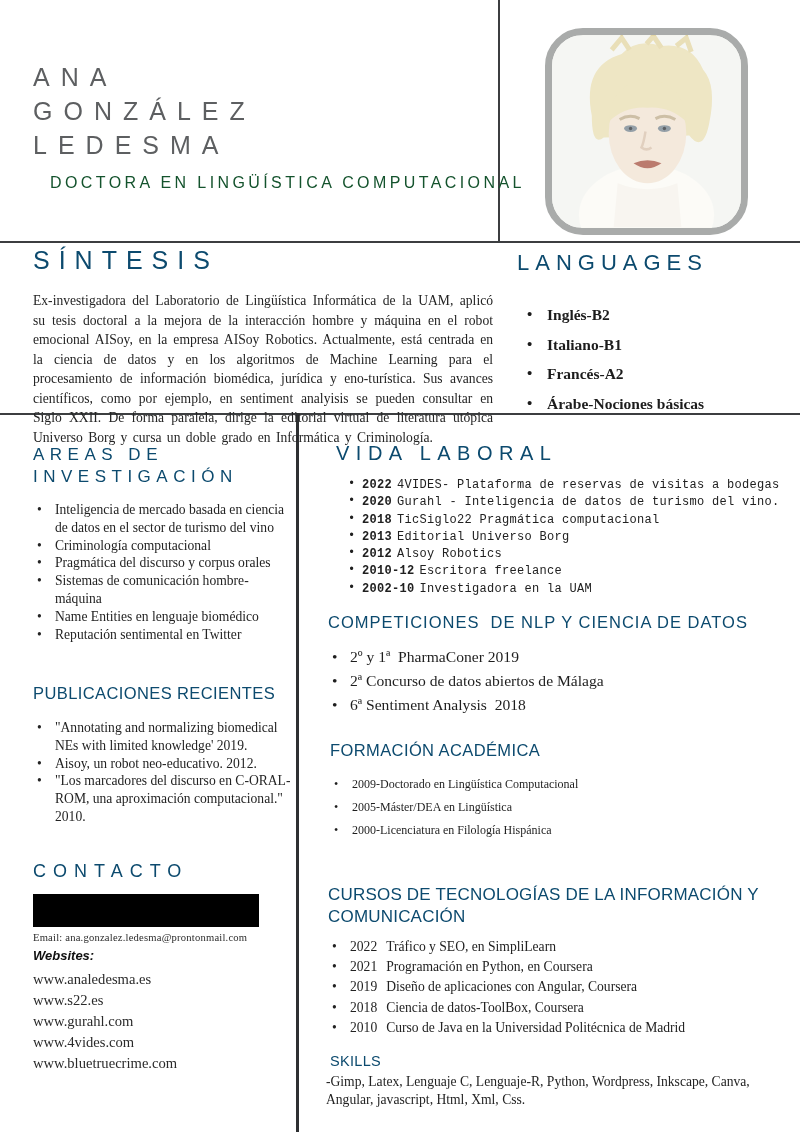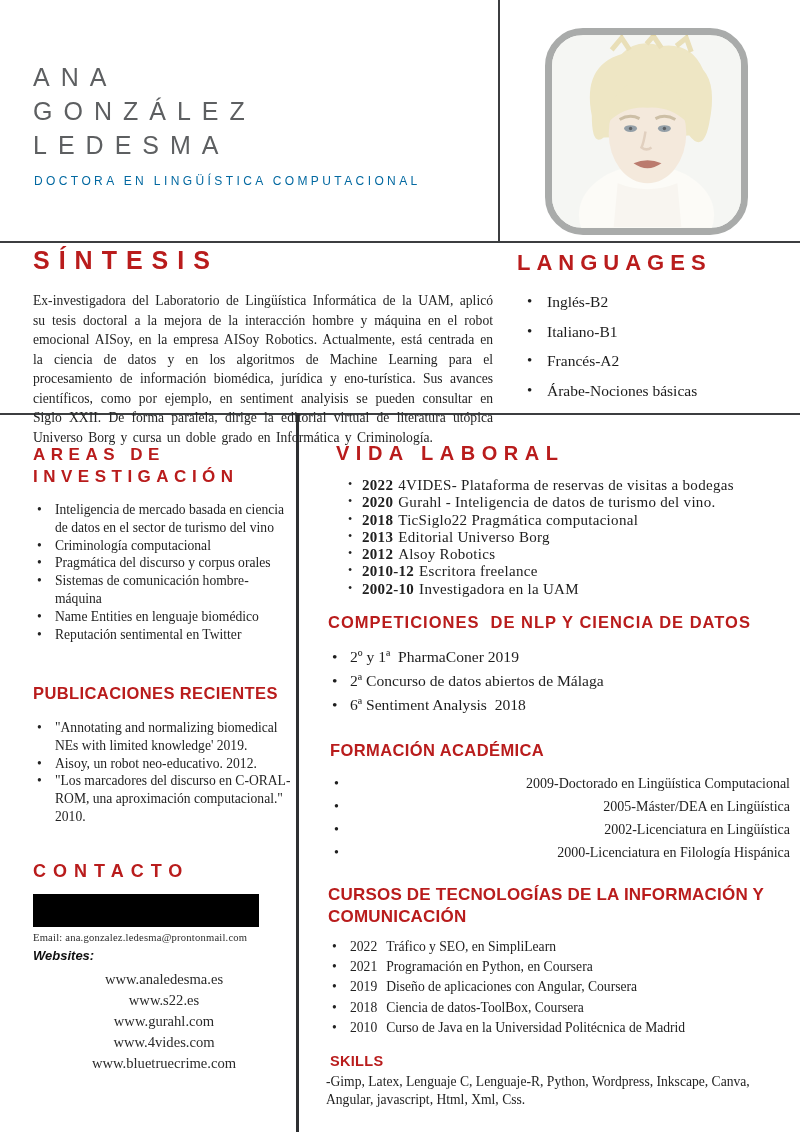--- a/index.html
+++ b/index.html
@@ -24,55 +24,55 @@
   
   .name-block {
     position: absolute; left: 33px; top: 60px;
     font-family: "Liberation Sans", sans-serif;
     font-size: 25px; font-weight: 400;
     letter-spacing: 11px; line-height: 34px;
     color: #5d5f61;
   }
   .name-line { display: block; }
   .subtitle {
-    position: absolute; left: 34px; top: 174px;
-    font-family: "Liberation Sans", sans-serif;
-    font-size: 12px; font-weight: 500;
-    letter-spacing: 3.4px; color: #0369a1;
+    position: absolute; left: 50px; top: 174px;
+    font-family: "Liberation Sans", sans-serif;
+    font-size: 16px; font-weight: 500;
+    letter-spacing: 3.4px; color: #14532d;
   }
 
   
   .photo-frame {
     position: absolute; left: 545px; top: 28px;
     width: 203px; height: 207px;
     border: 7px solid #a9abaa; border-radius: 38px;
     overflow: hidden; background: #f4f5f1;
   }
   .photo-frame svg { display: block; width: 100%; height: 100%; }
 
   
   .h-big {
     font-family: "Liberation Sans", sans-serif;
-    font-weight: 700; color: #b91c1c;
+    font-weight: 400; color: #0c4a6e;
   }
 
   
   .sintesis { position: absolute; left: 33px; top: 246px; width: 460px; }
   .sintesis .h-big { font-size: 25px; letter-spacing: 9px; }
   .sintesis p {
     margin-top: 16px;
     font-size: 13.6px; line-height: 19.5px;
     text-align: justify; color: #242424;
     word-spacing: 2px;
   }
 
   
   .languages { position: absolute; left: 517px; top: 250px; width: 272px; }
   .languages .h-big { font-size: 22px; letter-spacing: 6px; }
-  .languages ul { margin-top: 17px; list-style: none; }
+  .languages ul { margin-top: 30px; list-style: none; font-weight: bold; }
   .languages li {
     position: relative; padding-left: 30px;
     font-size: 15.5px; line-height: 17px;
     margin-bottom: 12.5px; color: #1c1c1c;
   }
   .languages li::before { content: "•"; position: absolute; left: 10px; top: 0; font-size: 15px; }
 
   
   ul.blist { list-style: none; }
   ul.blist li { position: relative; padding-left: 22px; }
@@ -94,47 +94,47 @@
   .redacted-box { margin-top: 12px; width: 226px; height: 33px; background: #000000; }
   .email-line {
     margin-top: 5px; font-size: 10.6px; color: #2a2a2a; letter-spacing: 0.2px;
   }
   .websites-label {
     margin-top: 5px;
     font-family: "Liberation Sans", sans-serif;
     font-style: italic; font-weight: 700;
     font-size: 13px; color: #111;
   }
-  .websites { list-style: none; margin-top: 6px; text-align: center; }
+  .websites { list-style: none; margin-top: 6px; }
   .websites li { font-size: 14.6px; line-height: 21px; color: #2a2a2a; }
 
   
   .vida { position: absolute; left: 336px; top: 442px; width: 460px; }
   .vida .h-big { font-size: 20px; letter-spacing: 6.5px; }
   .vida ul { margin-top: 12px; list-style: none; }
   .vida li {
     position: relative; padding-left: 26px;
-    font-family: Liberation Serif, serif;
-    font-size: 15px; line-height: 17.3px;
+    font-family: Liberation Mono, monospace;
+    font-size: 12px; line-height: 17.3px;
     letter-spacing: 0.3px; color: #202020;
   }
   .vida li::before { content: "•"; position: absolute; left: 12px; top: -1px; font-size: 12px; }
   .vida .yr { font-weight: 700; margin-right: 5px; }
 
   .competiciones { position: absolute; left: 328px; top: 613px; width: 462px; }
   .competiciones .h-big { font-size: 16.5px; letter-spacing: 1px; white-space: pre-wrap; }
   .competiciones ul { margin-top: 17px; }
   .competiciones li { font-size: 15.6px; line-height: 16.5px; margin-bottom: 7.5px; white-space: pre-wrap; color: #1e1e1e; }
   .competiciones li::before { left: 8px; }
   .competiciones li { padding-left: 30px; }
 
   .formacion { position: absolute; left: 330px; top: 741px; width: 460px; }
   .formacion .h-big { font-size: 16.5px; letter-spacing: 0.4px; }
   .formacion ul { margin-top: 16px; }
-  .formacion li { font-size: 14px; line-height: 16.5px; margin-bottom: 6.5px; padding-left: 28px; color: #1e1e1e; text-align: right; }
+  .formacion li { font-size: 12px; line-height: 16.5px; margin-bottom: 6.5px; padding-left: 28px; color: #1e1e1e; }
   .formacion li::before { left: 7px; }
 
   .cursos { position: absolute; left: 328px; top: 884px; width: 462px; }
   .cursos .h-big { font-size: 17px; letter-spacing: 0.2px; line-height: 21.5px; }
   .cursos ul { margin-top: 13px; }
   .cursos li { font-size: 13.6px; line-height: 14.8px; margin-bottom: 5.4px; padding-left: 28px; color: #222; }
   .cursos li::before { left: 10px; }
   .cursos .yr { margin-right: 9px; }
 
   .skills { position: absolute; left: 326px; top: 1053px; width: 430px; }
@@ -252,21 +252,20 @@
       <li>2ª Concurso de datos abiertos de Málaga</li>
       <li>6ª Sentiment Analysis  2018</li>
     </ul>
   </div>
 
   <div class="formacion">
     <div class="h-big">FORMACIÓN ACADÉMICA</div>
     <ul class="blist">
       <li>2009-Doctorado en Lingüística Computacional</li>
       <li>2005-Máster/DEA en Lingüística</li>
-      <li>2002-Licenciatura en Lingüística</li>
       <li>2000-Licenciatura en Filología Hispánica</li>
     </ul>
   </div>
 
   <div class="cursos">
     <div class="h-big">CURSOS DE TECNOLOGÍAS DE LA INFORMACIÓN Y COMUNICACIÓN</div>
     <ul class="blist">
       <li><span class="yr">2022</span><span>Tráfico y SEO, en SimpliLearn</span></li>
       <li><span class="yr">2021</span><span>Programación en Python, en Coursera</span></li>
       <li><span class="yr">2019</span><span>Diseño de aplicaciones con Angular, Coursera</span></li>

